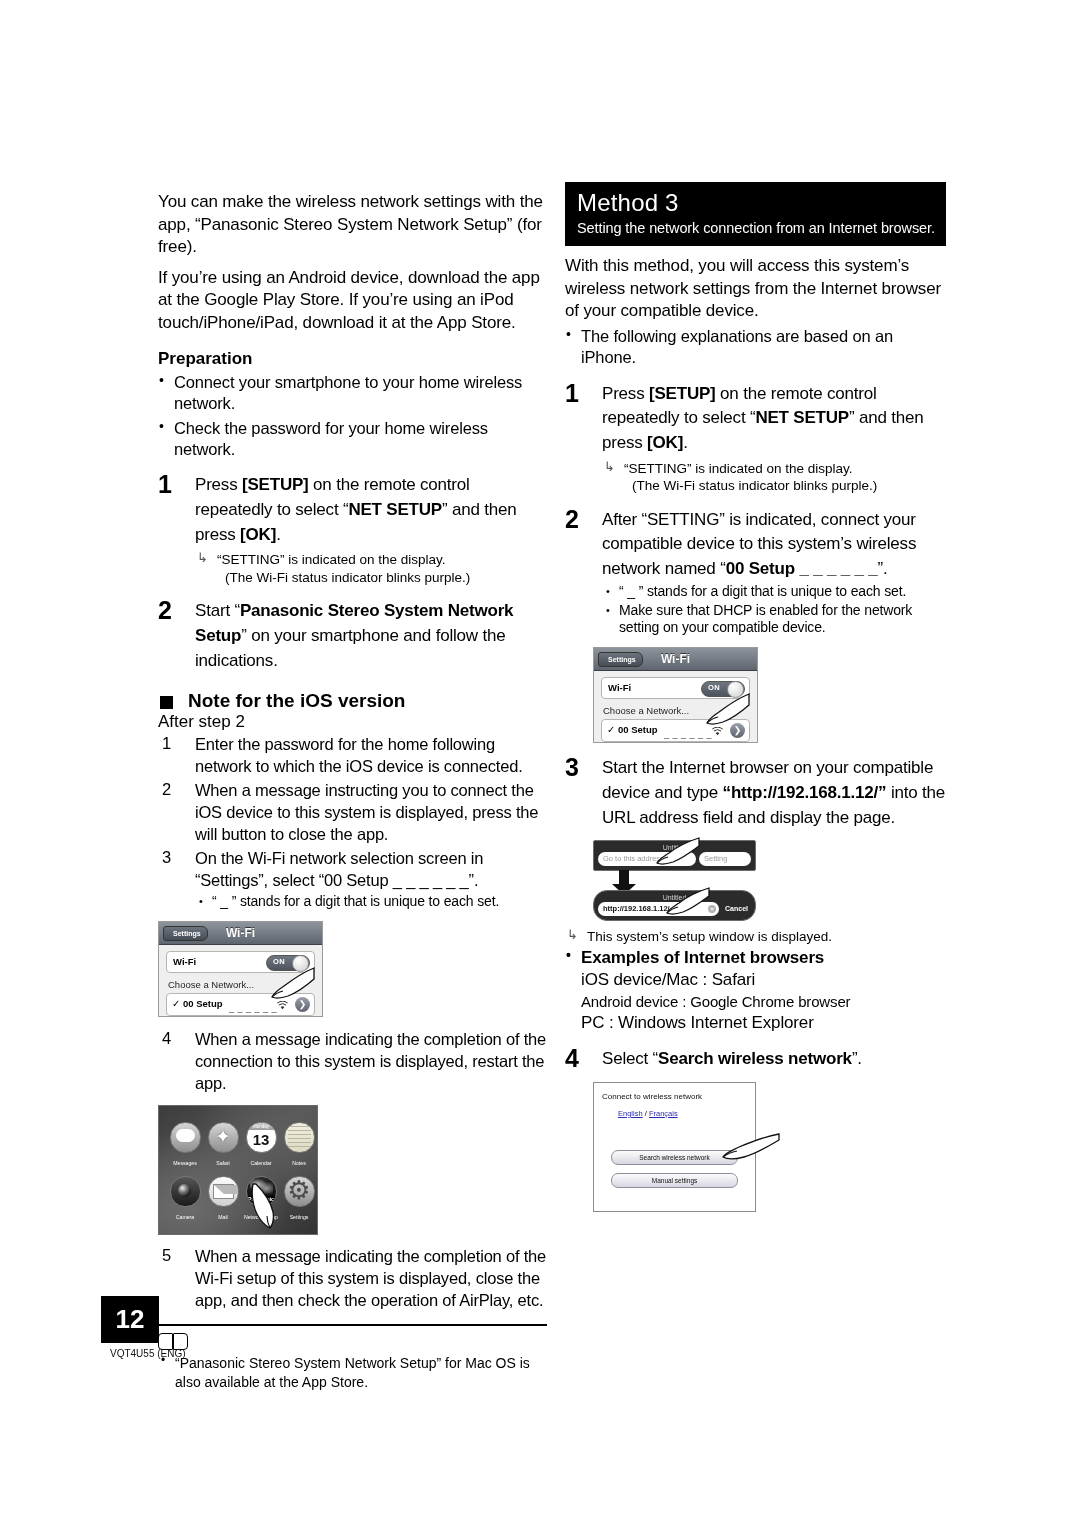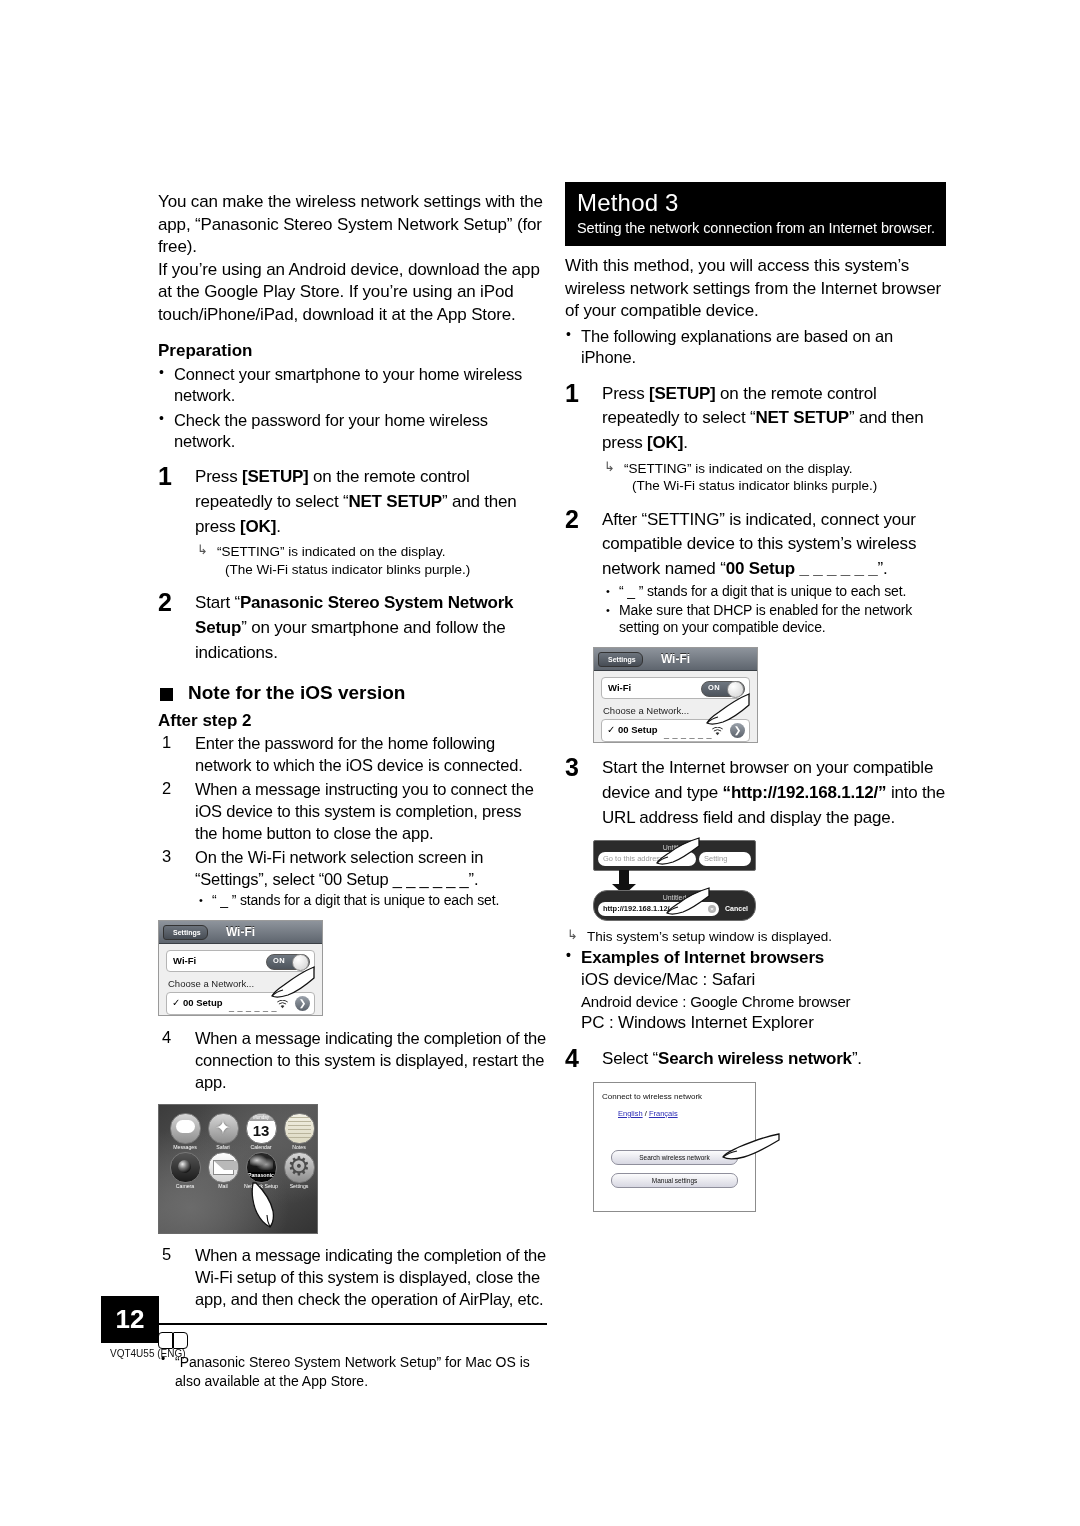--- a/index.html
+++ b/index.html
@@ -55,21 +55,21 @@
     margin-top: 3px;
     letter-spacing: -.1px;
   }
   
   .para {
     font-size: 17px;
     line-height: 1.33;
     margin-top: 9px;
     letter-spacing: -.15px;
   }
-  .para.tight { margin-top: 0px; }
+  .para.tight { margin-top: 8px; }
   .bold { font-weight: bold; }
   .sec-head {
     font-size: 17px;
     font-weight: bold;
     margin-top: 14px;
     margin-bottom: 2px;
   }
   
   .bul {
     position: relative;
@@ -160,22 +160,21 @@
     content: "";
     position: absolute;
     left: 2px;
     top: 6px;
     width: 13px;
     height: 13px;
     background: #000;
   }
   .after-head {
     font-size: 17px;
-    font-weight: bold;
-    margin-top: 7px;
+    font-weight: normal;
   }
   
   .fig { margin-top: 10px; }
   
   .ios-wifi {
     position: relative;
     width: 165px;
     height: 96px;
     background: #efefef;
     border: 1px solid #9a9a9a;
@@ -324,21 +323,21 @@
     display: grid;
     grid-template-columns: repeat(4, 36px);
     grid-gap: 2px 2px;
   }
   .app {
     width: 36px;
     text-align: center;
   }
   .app .sq {
     width: 29px; height: 29px;
-    margin: 0 auto;
+    margin: 8px auto;
     border-radius: 15px;
     background: linear-gradient(#d6d6d6,#8f8f8f);
     border: 1px solid #777;
     position: relative;
     overflow: hidden;
   }
   .app .nm {
     font-size: 5.2px;
     color: #fff;
     margin-top: 1px;
@@ -611,21 +610,21 @@
 
     <div class="sq-head">Note for the iOS version</div>
     <div class="after-head">After step 2</div>
 
     <div class="substep">
       <span class="snum">1</span>
       <div class="txt">Enter the password for the home following network to which the iOS device is connected.</div>
     </div>
     <div class="substep">
       <span class="snum">2</span>
-      <div class="txt">When a message instructing you to connect the iOS device to this system is completion, press the home button to close the app.</div>
+      <div class="txt">When a message instructing you to connect the iOS device to this system is displayed, press the will button to close the app.</div>
     </div>
     <div class="substep">
       <span class="snum">3</span>
       <div class="txt"><span>On the Wi-Fi network selection screen in “Settings”, select “00 Setup </span><span>_ _ _ _ _ _</span><span>”.</span></div>
       <div class="bul sm">“ _ ” stands for a digit that is unique to each set.</div>
     </div>
 
     <div class="fig">
       <div class="ios-wifi">
         <div class="iw-bar">

